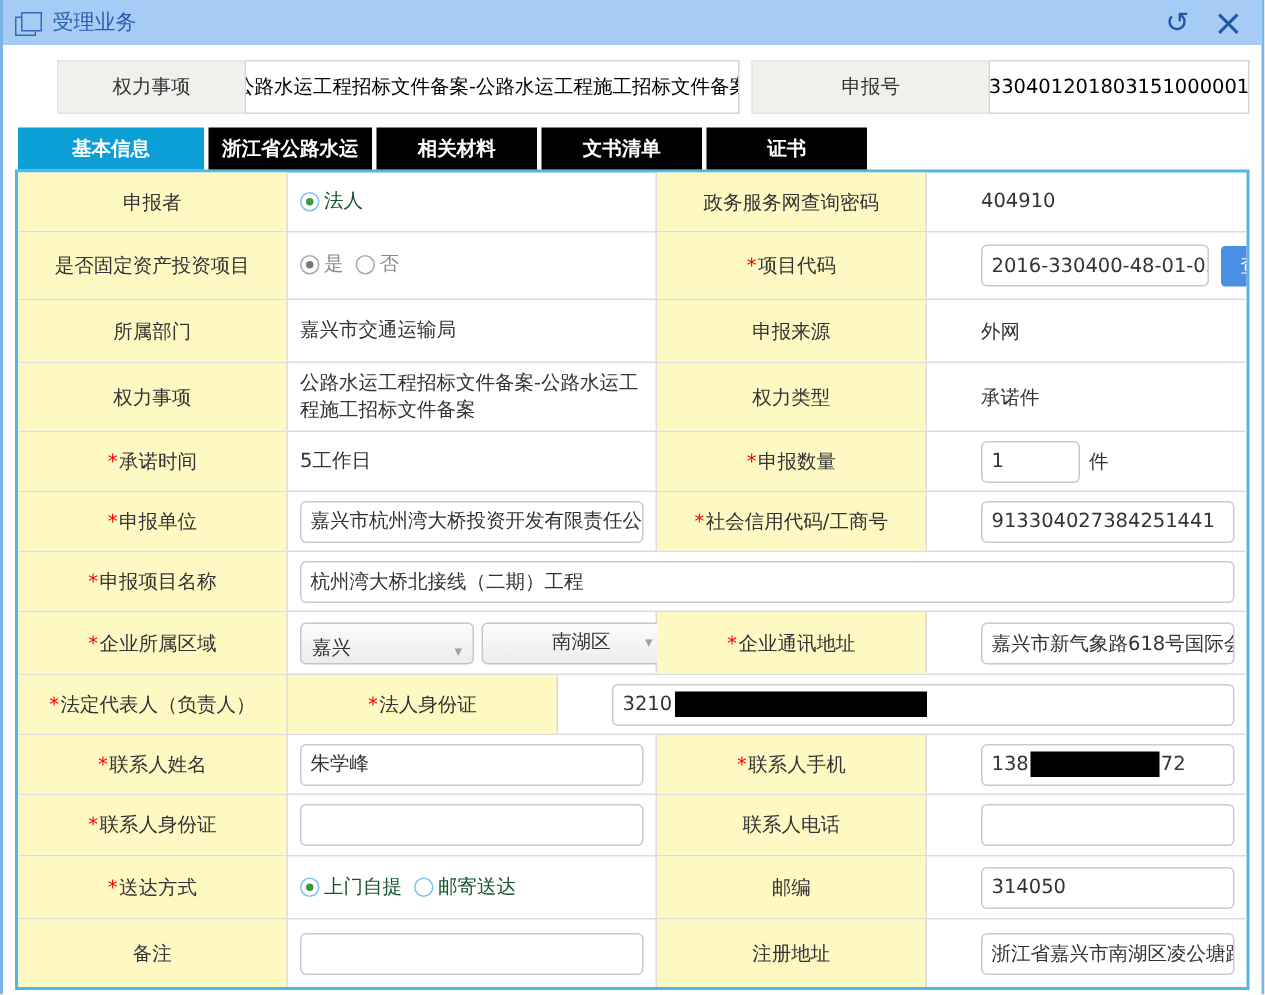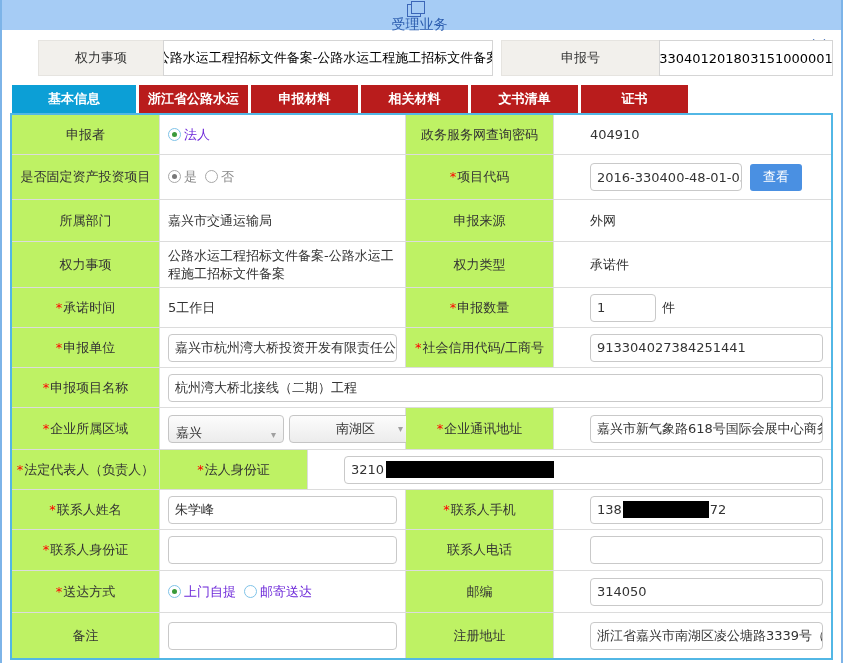--- a/index.html
+++ b/index.html
@@ -5,21 +5,21 @@
   * { box-sizing: border-box; }
   html,body { margin:0; padding:0; }
   body {
     width:843px; height:663px; overflow:hidden;
     font-family:"DejaVu Sans", sans-serif; font-size:13px; color:#333;
     background:#fff;
   }
   .window { width:843px; height:663px; border-left:2px solid #7db4e8; border-right:2px solid #7db4e8; }
 
   
-  .titlebar { height:30px; background:#a6ccf5; display:flex; align-items:center; padding:0 12px 0 8px;flex-direction:column; }
+  .titlebar { height:30px; background:#a6ccf5; display:flex; align-items:center; padding:0 12px 0 8px; }
   .win-icon { position:relative; width:18px; height:16px; margin-right:7px; flex:none; }
   .win-icon::before { content:""; position:absolute; left:0; top:4px; width:12px; height:11px; border:1px solid #3b66b8; background:#a6ccf5; }
   .win-icon::after  { content:""; position:absolute; left:4px; top:1px; width:12px; height:11px; border:1px solid #3b66b8; background:#a6ccf5; }
   .tb-title { color:#2b5cae; font-size:14px; }
   .tb-actions { margin-left:auto; display:flex; align-items:center; gap:16px; color:#2456a8; }
   .tb-refresh { font-size:19px; line-height:1; cursor:pointer; }
   .tb-close { font-size:24px; line-height:1; cursor:pointer; }
 
   .main { padding:0 8px; }
 
@@ -27,46 +27,46 @@
   .hdr { display:flex; align-items:stretch; height:36px; margin:10px 0 0 28px; }
   .hdr-label { background:#f2f0ec; border:1px solid #e6e4e0; display:flex; align-items:center; justify-content:center; color:#333; }
   .hdr-label.l1 { width:125px; border-right:none; }
   .hdr-label.l2 { width:158px; margin-left:8px; border-right:none; }
   .hdr-value { background:#fff; border:1px solid #d5d5d5; display:flex; align-items:center; justify-content:center; color:#000; white-space:nowrap; overflow:hidden; }
   .hdr-value.v1 { width:330px; }
   .hdr-value.v2 { flex:1; }
 
   
   .tabs { display:flex; gap:3px; margin:9px 0 0 2px; height:28px; }
-  .tab { display:flex; align-items:center; justify-content:center; background:#b91c1c; color:#fff; font-weight:bold; font-size:13px; white-space:nowrap; overflow:hidden; cursor:pointer; }
+  .tab { display:flex; align-items:center; justify-content:center; background:#000000; color:#fff; font-weight:bold; font-size:13px; white-space:nowrap; overflow:hidden; cursor:pointer; }
   .tab.active { background:#0c9fd6; }
 
   
   .form { border:2px solid #52b7e5; background:#fff; }
   .frow { display:flex; align-items:stretch; border-bottom:1px solid #dcdcdc; }
   .frow:last-child { border-bottom:none; }
-  .fl { width:148px; flex:none; background:#bef264; border-right:1px solid #dcdcdc; display:flex; align-items:center; justify-content:center; text-align:center; padding:0 4px; color:#333; }
+  .fl { width:180px; flex:none; background:#fef9c3; border-right:1px solid #dcdcdc; display:flex; align-items:center; justify-content:center; text-align:center; padding:0 4px; color:#333; }
   .fv { width:246px; flex:none; display:flex; align-items:center; padding:0 8px; border-right:1px solid #dcdcdc; line-height:1.35; }
   .fvr { flex:1; display:flex; align-items:center; padding:0 8px; overflow:hidden;margin-left:28px; }
   .fvfull { flex:1; display:flex; align-items:center; padding:0 8px; }
   .star { color:#f00; margin-right:1px; }
 
   
   .inp { height:28px; border:1px solid #c9c9c9; border-radius:4px; background:#fff; display:flex; align-items:center; padding:0 6px; white-space:nowrap; overflow:hidden; color:#333; }
   .inp.full { width:100%; }
   .inp.w150 { width:152px; flex:none; }
   .inp.w62 { width:66px; flex:none; }
   .unit { margin-left:6px; }
   .btn-blue { background:#4a90e2; color:#fff; border-radius:3px; height:27px; padding:0 13px; display:flex; align-items:center; margin-left:8px; flex:none; cursor:pointer; }
 
   .radio { width:13px; height:13px; border-radius:50%; border:1px solid #7fc3e8; background:#fff; display:inline-block; position:relative; margin-right:3px; flex:none; cursor:pointer; }
   .radio.checked::after { content:""; position:absolute; left:3px; top:3px; width:5px; height:5px; border-radius:50%; background:#3a9a3a; }
   .radio.disabled { border-color:#a8a8a8; cursor:default; }
   .radio.disabled.checked::after { background:#787878; }
-  .rgroup { display:flex; align-items:center; margin-right:12px; color:#6d28d9; }
+  .rgroup { display:flex; align-items:center; margin-right:12px; color:#14532d; }
   .rgroup.dim { color:#8a8a8a; }
 
   .sel { height:28px; border:1px solid #c5c5c5; border-radius:4px; background:linear-gradient(#fcfcfc,#ececec); display:flex; align-items:center; justify-content:space-between; padding:0 7px; flex:none; cursor:pointer; }
   .sel .chev { color:#a0a0a0; font-size:10px; margin-left:6px; }
   .sel.city { width:116px; margin-right:5px;align-items:flex-end; }
   .sel.district { width:122px;padding-left:46px; }
 
   .bar { display:inline-block; height:17px; background:#000; vertical-align:middle; flex:none; }
 </style>
 </head>
@@ -88,21 +88,20 @@
     <div class="hdr">
       <div class="hdr-label l1">权力事项</div>
       <div class="hdr-value v1">公路水运工程招标文件备案-公路水运工程施工招标文件备案</div>
       <div class="hdr-label l2">申报号</div>
       <div class="hdr-value v2">330401201803151000001</div>
     </div>
 
     <div class="tabs">
       <div class="tab active" style="width:124px">基本信息</div>
       <div class="tab" style="width:109px">浙江省公路水运</div>
-      <div class="tab" style="width:107px">申报材料</div>
       <div class="tab" style="width:107px">相关材料</div>
       <div class="tab" style="width:107px">文书清单</div>
       <div class="tab" style="width:107px">证书</div>
     </div>
 
     <div class="form">
 
       <div class="frow" style="height:40px">
         <div class="fl">
             <span>申报者</span>

